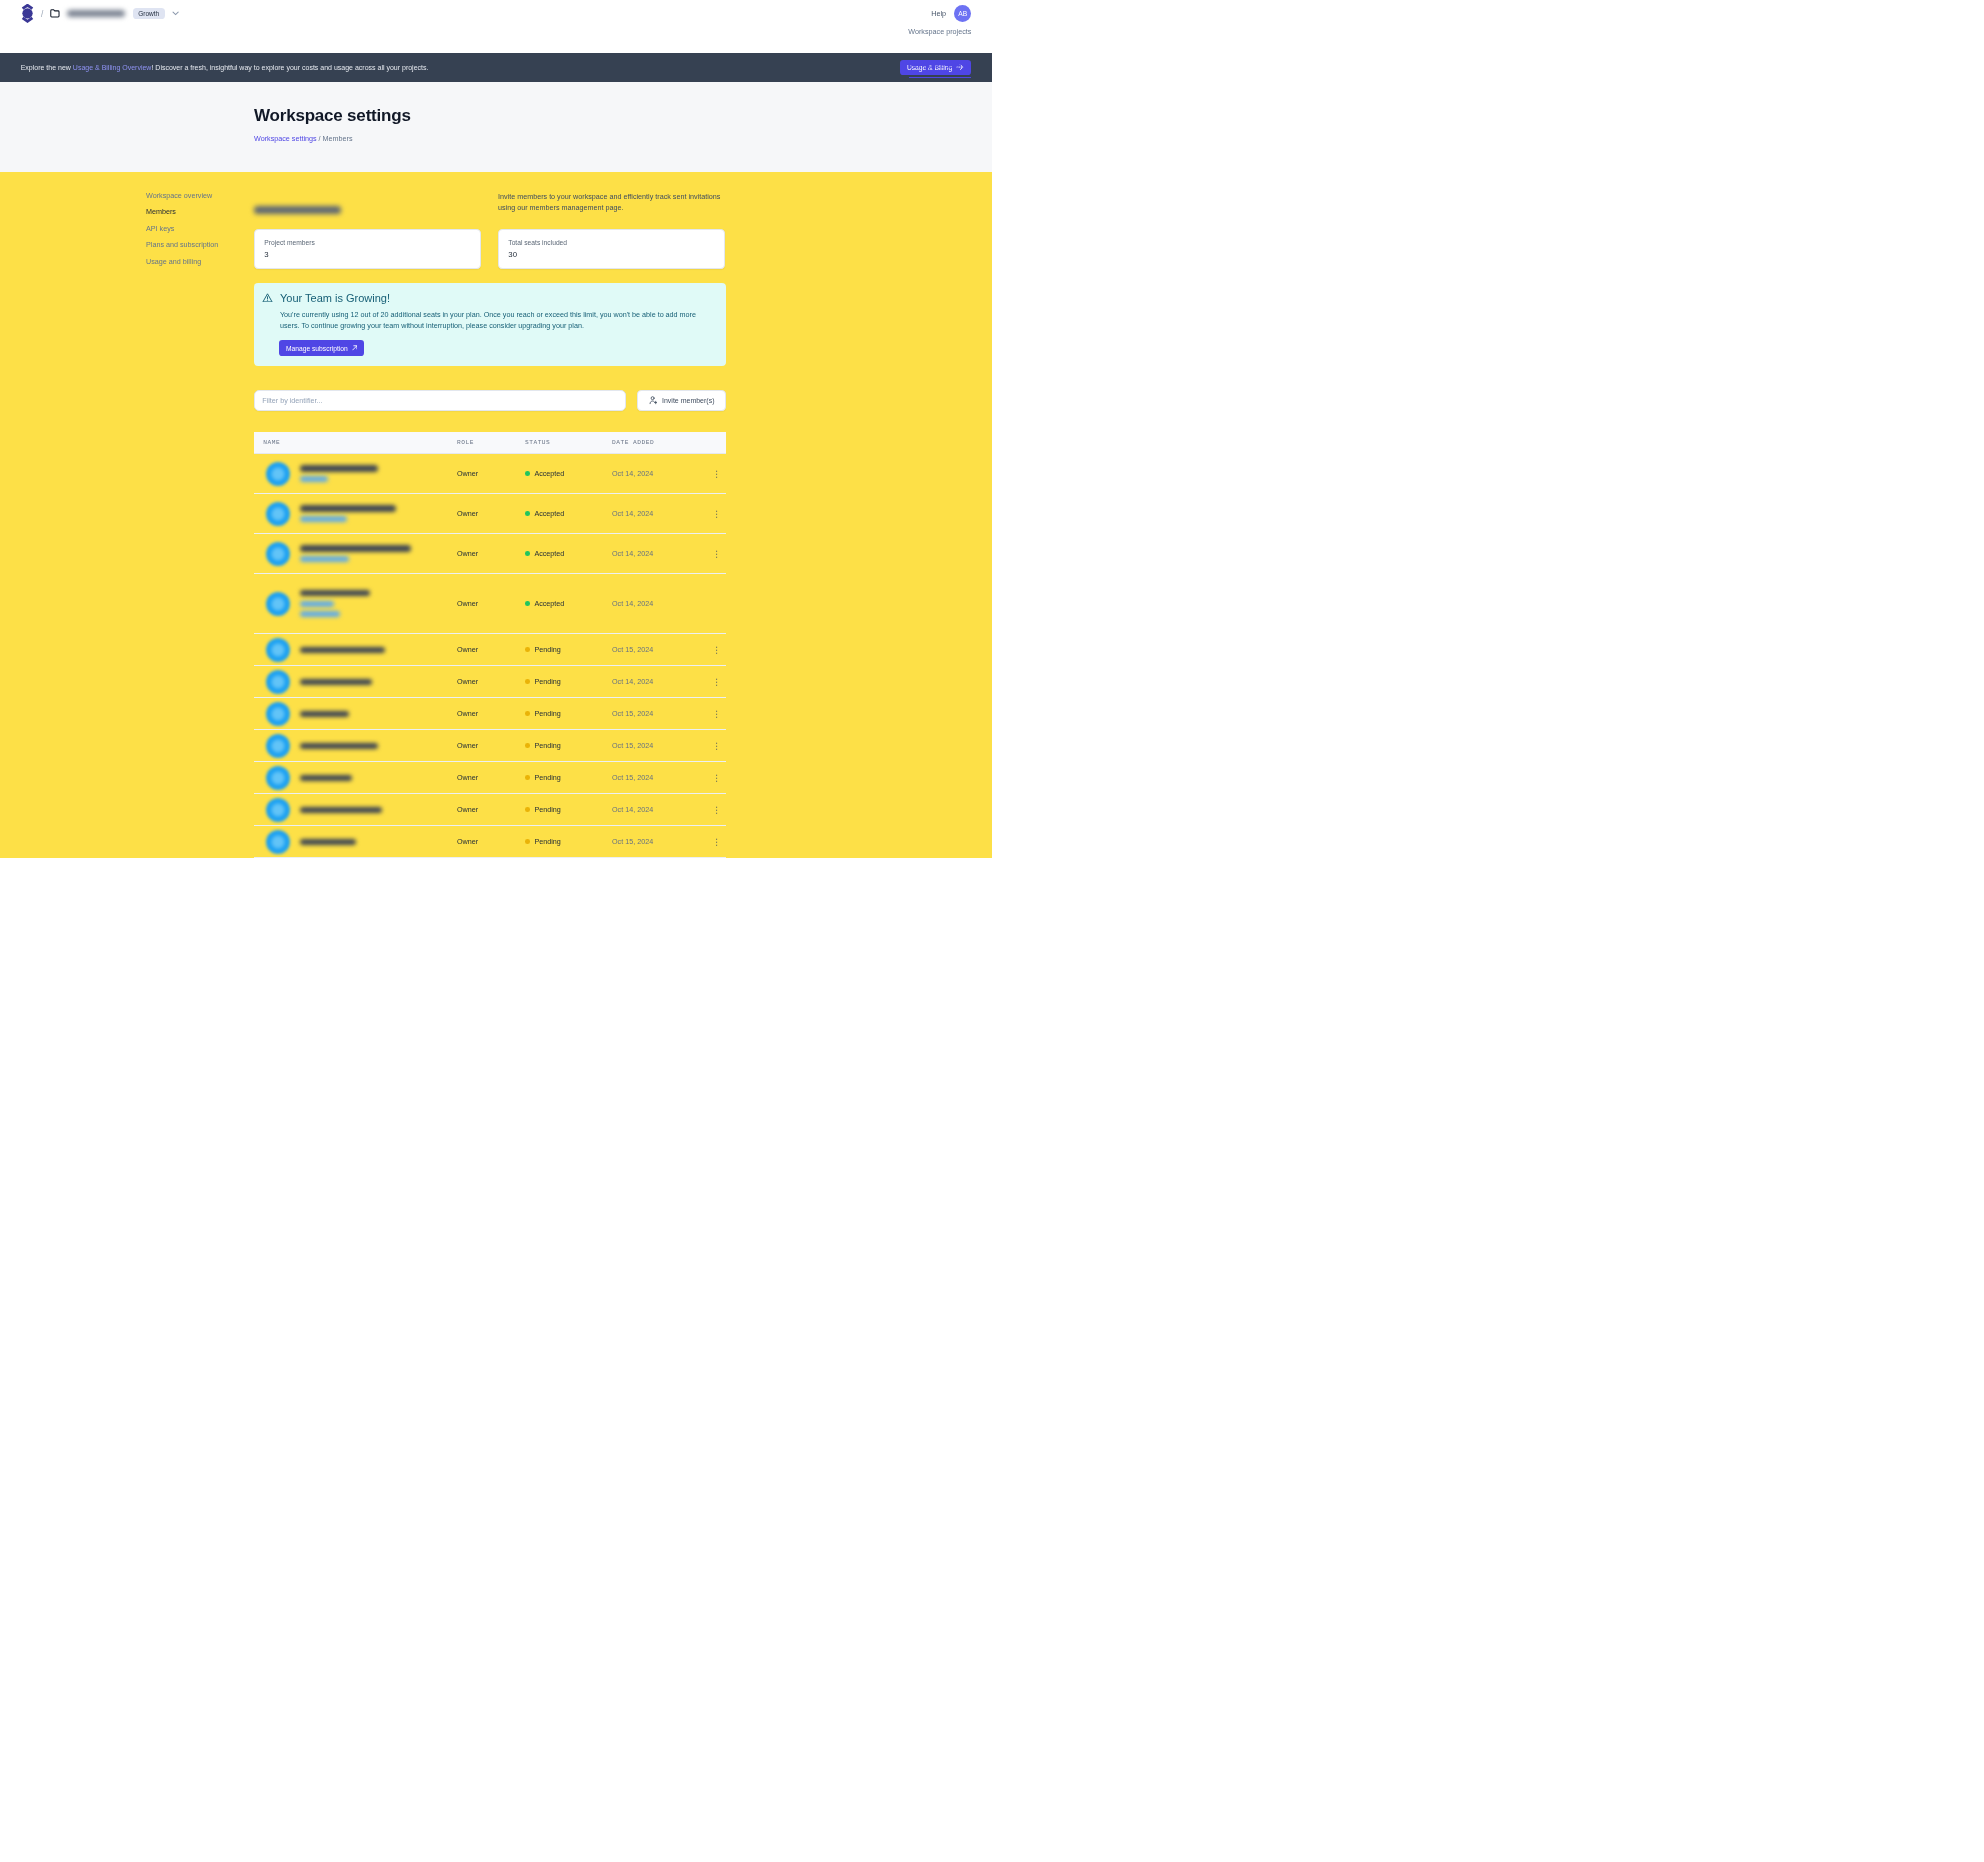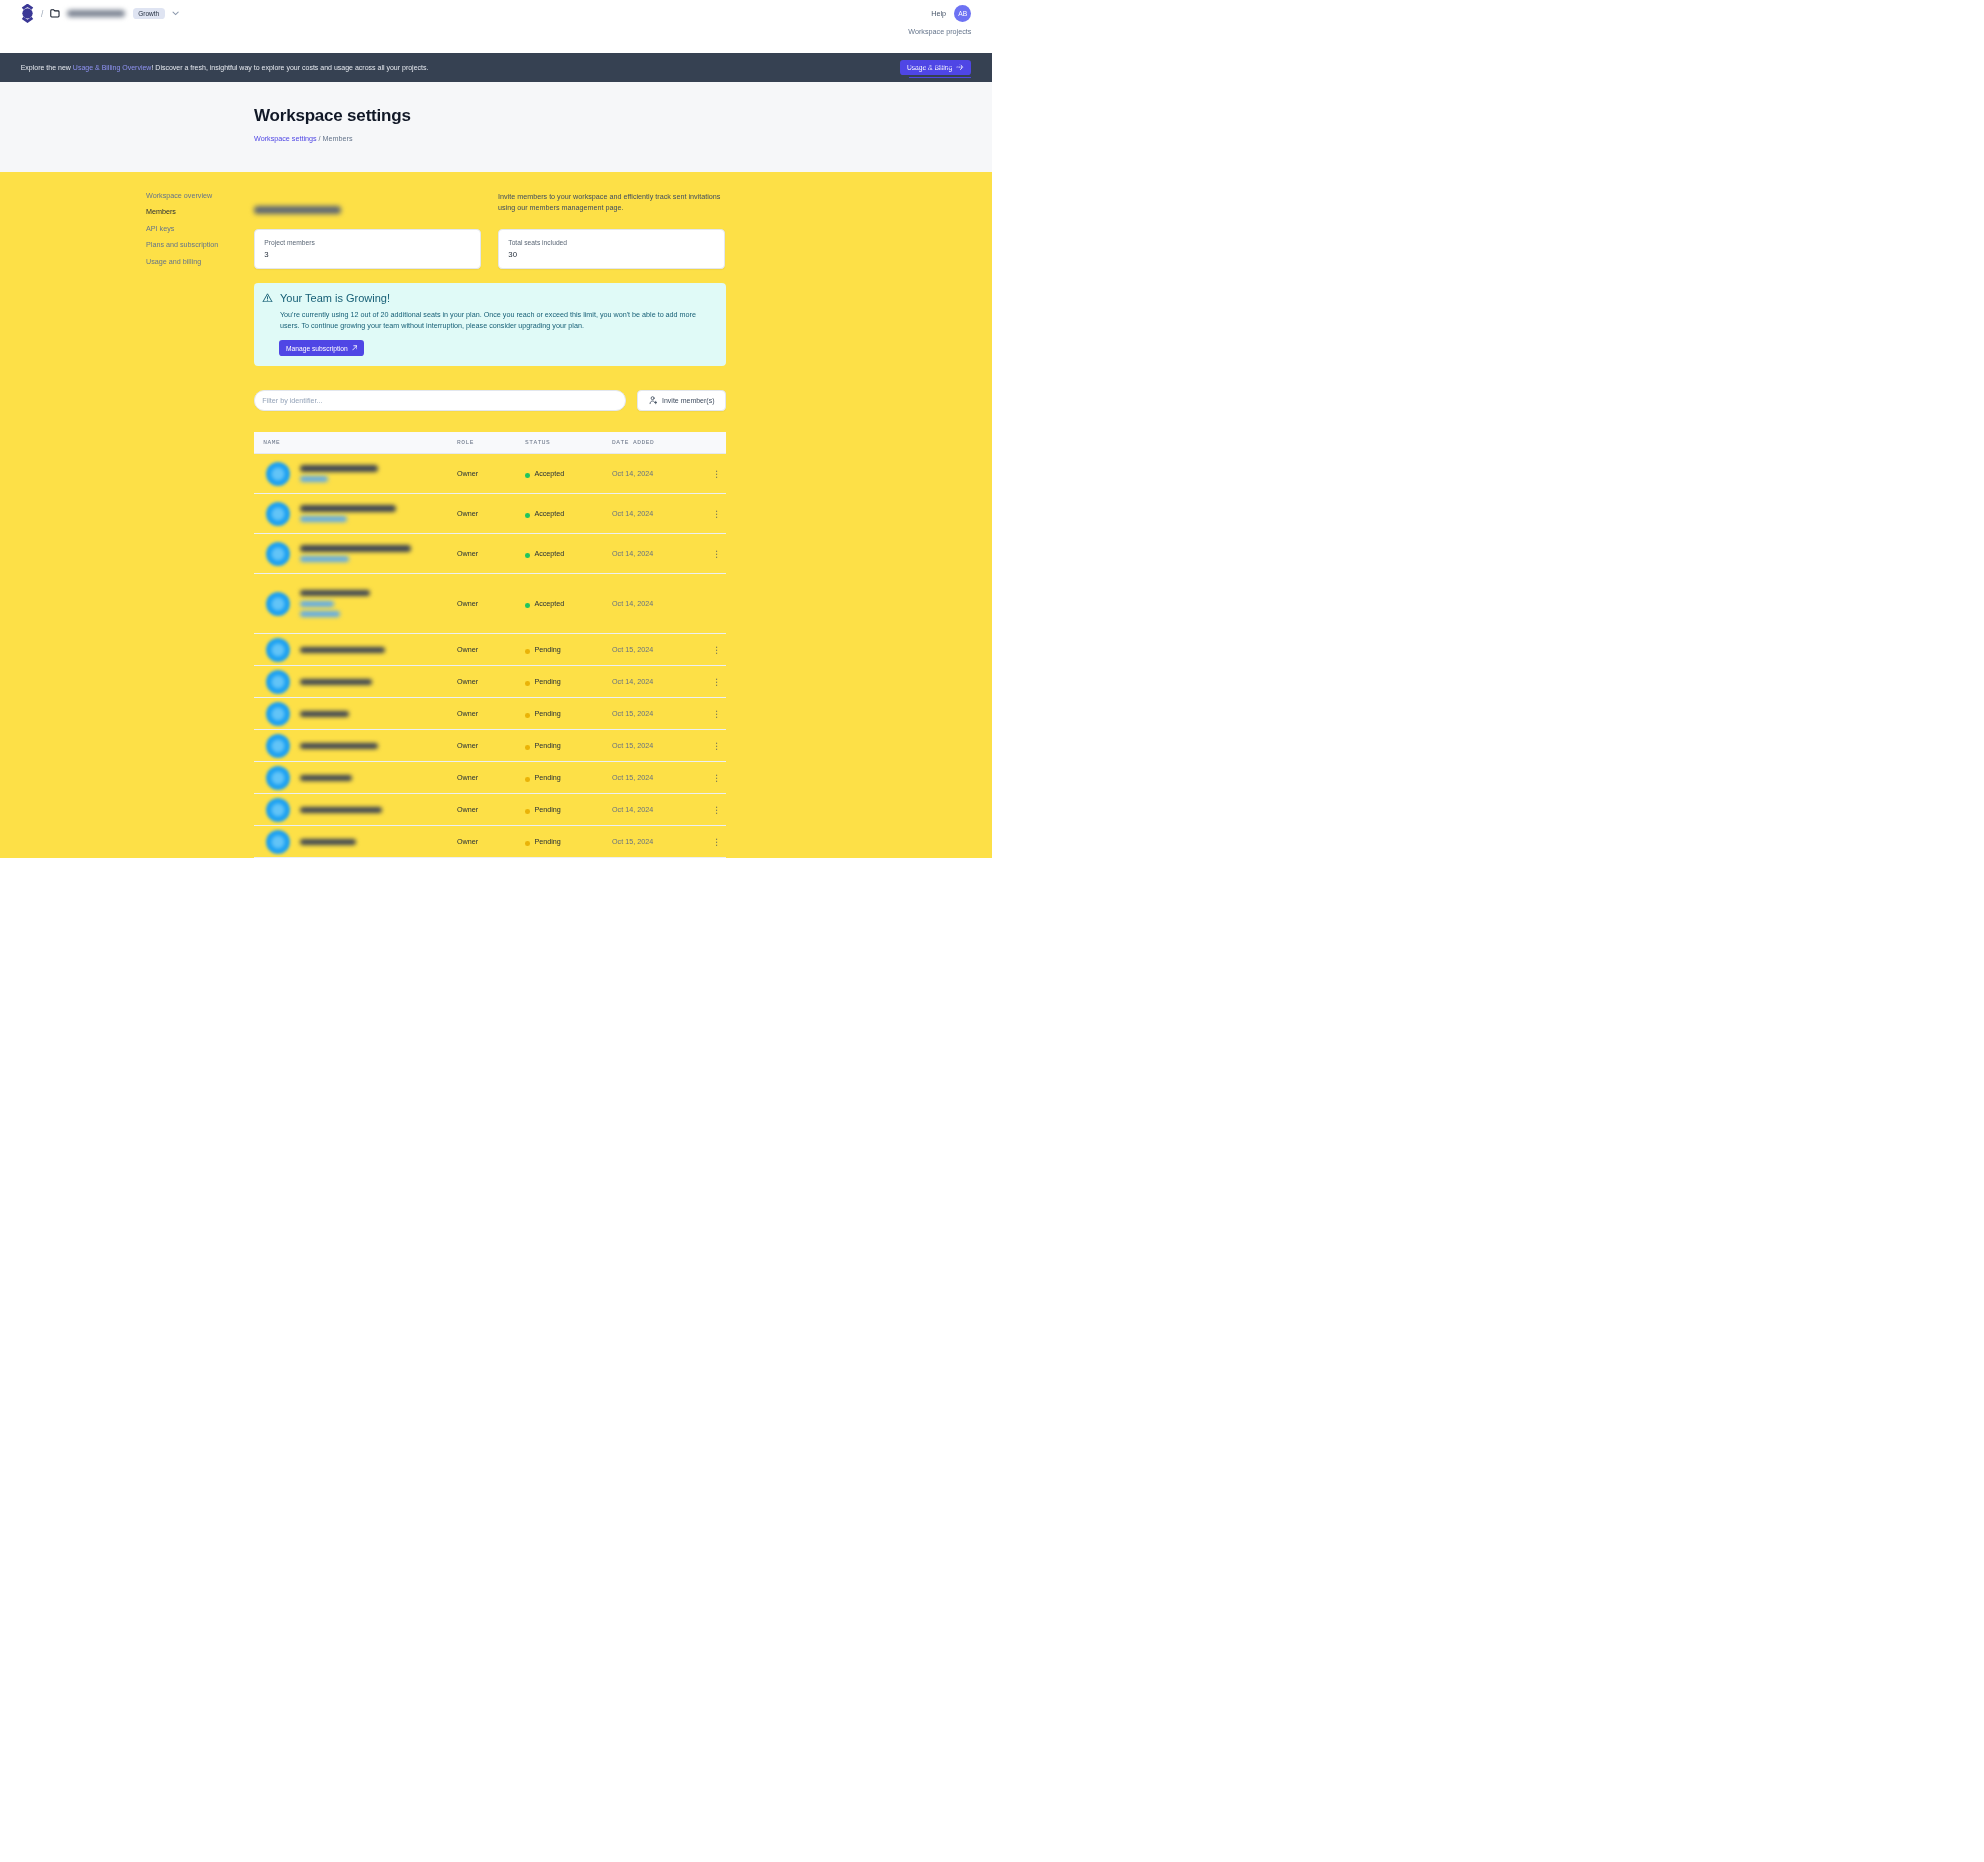--- a/index.html
+++ b/index.html
@@ -72,21 +72,21 @@
   
   .alert{margin-top:14px;background:var(--alert-bg);border-radius:4.1px;padding:8.8px 10.3px 10.3px 8.3px;}
   .alert-row{display:flex;gap:6.7px;}
   .alert-icon{flex-shrink:0;margin-top:0.5px;}
   .alert-title{font-size:11px;font-weight:400;color:var(--alert-text);}
   .alert-body{margin-top:4.7px;font-size:7.2px;line-height:11.4px;color:var(--alert-text);max-width:419px;}
   .alert-btn{margin:8.8px 0 0 17px;background:var(--accent);color:#fff;border:none;border-radius:3.1px;
     height:15.5px;padding:0 6.7px;font-size:6.7px;font-family:inherit;display:inline-flex;align-items:center;gap:4.1px;cursor:pointer;}
   
   .toolbar{display:flex;margin-top:24px;}
-  .filter-input{width:372px;height:21px;border:0.5px solid #e3e7ee;border-radius:10px;padding:0 7.2px;
+  .filter-input{width:372px;height:21px;border:0.5px solid #e3e7ee;border-radius:5px;padding:0 7.2px;
     font-size:7.2px;font-family:inherit;color:#334155;background:#fff;box-shadow:0 0.5px 1px rgba(16,24,40,.04);}
   .filter-input::placeholder{color:#94a3b8;}
   .invite-btn{margin-left:auto;width:89px;height:21px;background:#fff;border:0.5px solid #e3e7ee;border-radius:4.1px;
     display:flex;align-items:center;justify-content:center;gap:4.7px;font-size:7px;color:#3f4c5e;
     font-family:inherit;cursor:pointer;box-shadow:0 0.5px 1px rgba(16,24,40,.04);}
   
   .table{margin-top:21px;}
   .t-head{display:grid;grid-template-columns:203px 68px 87px 98px 15.5px;align-items:center;
     height:22px;background:#f8f9fb;border-bottom:0.5px solid #e6e9ef;}
   .t-head .th{font-family:"Liberation Mono", monospace;font-size:6.2px;letter-spacing:0.5px;color:#6b7689;}
@@ -95,21 +95,21 @@
   .row-h78{height:40px;}
   .row-h117{height:60px;}
   .row-h61{height:32px;}
   .name-cell{display:flex;align-items:center;padding-left:12px;gap:9.8px;}
   .row-avatar{width:24px;height:24px;border-radius:50%;flex-shrink:0;
     background:radial-gradient(circle at 50% 50%, #62c4f7 0 26%, var(--avatar-blue) 48%);filter:blur(1.6px);}
   .name-lines{display:flex;flex-direction:column;gap:4.7px;}
   .email-blur{height:6.2px;background:#3c4454;filter:blur(2.1px);}
   .link-blur{height:5.7px;background:#5fabe9;filter:blur(2.1px);cursor:pointer;}
   .cell-role{font-size:7.2px;color:#1f2937;}
-  .cell-status{display:flex;align-items:flex-end;gap:4.7px;font-size:7.2px;color:#1f2937;}
+  .cell-status{display:flex;align-items:center;gap:4.7px;font-size:7.2px;color:#1f2937;}
   .dot{width:4.7px;height:4.7px;border-radius:50%;}
   .dot.accepted{background:var(--green);}
   .dot.pending{background:var(--yellow);}
   .cell-date{font-size:7.2px;color:#66718
 
 2;color:#667182;}
   .kebab{width:13.4px;height:15.5px;border:none;background:transparent;color:#3f4c5e;font-size:8.8px;
     cursor:pointer;display:flex;align-items:center;justify-content:center;letter-spacing:0;}
   svg{display:block;}
 </style>

